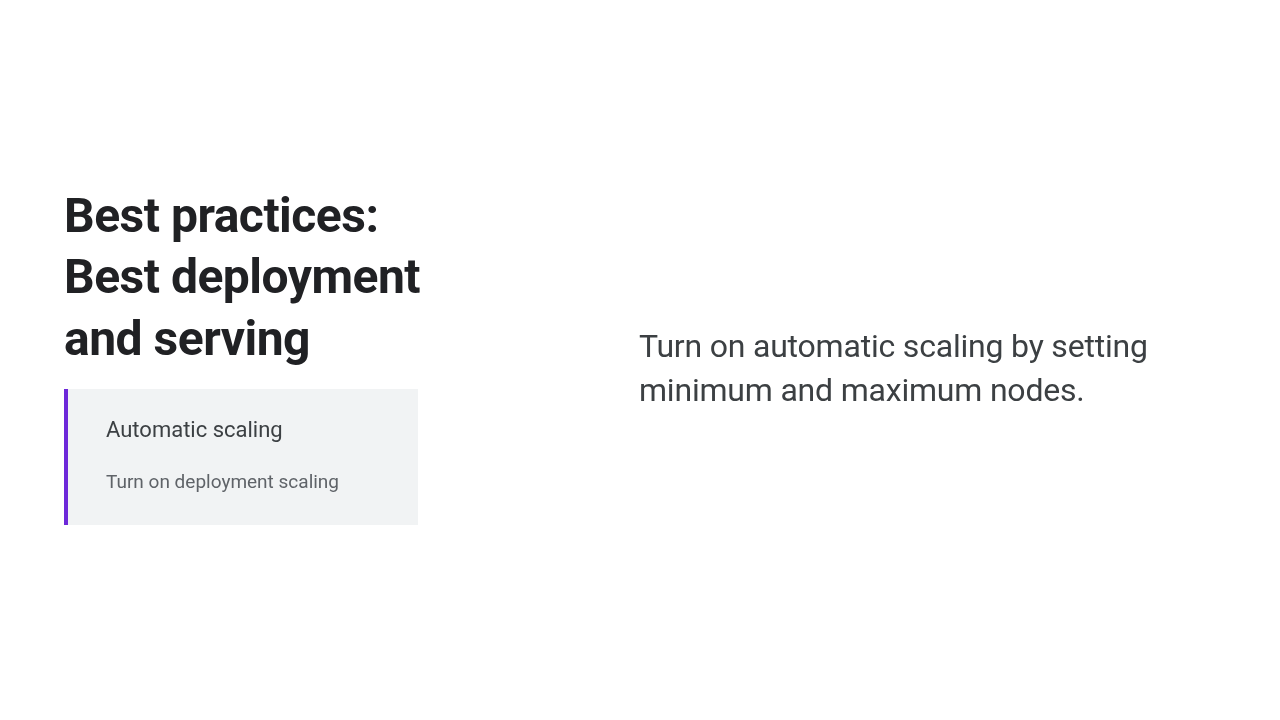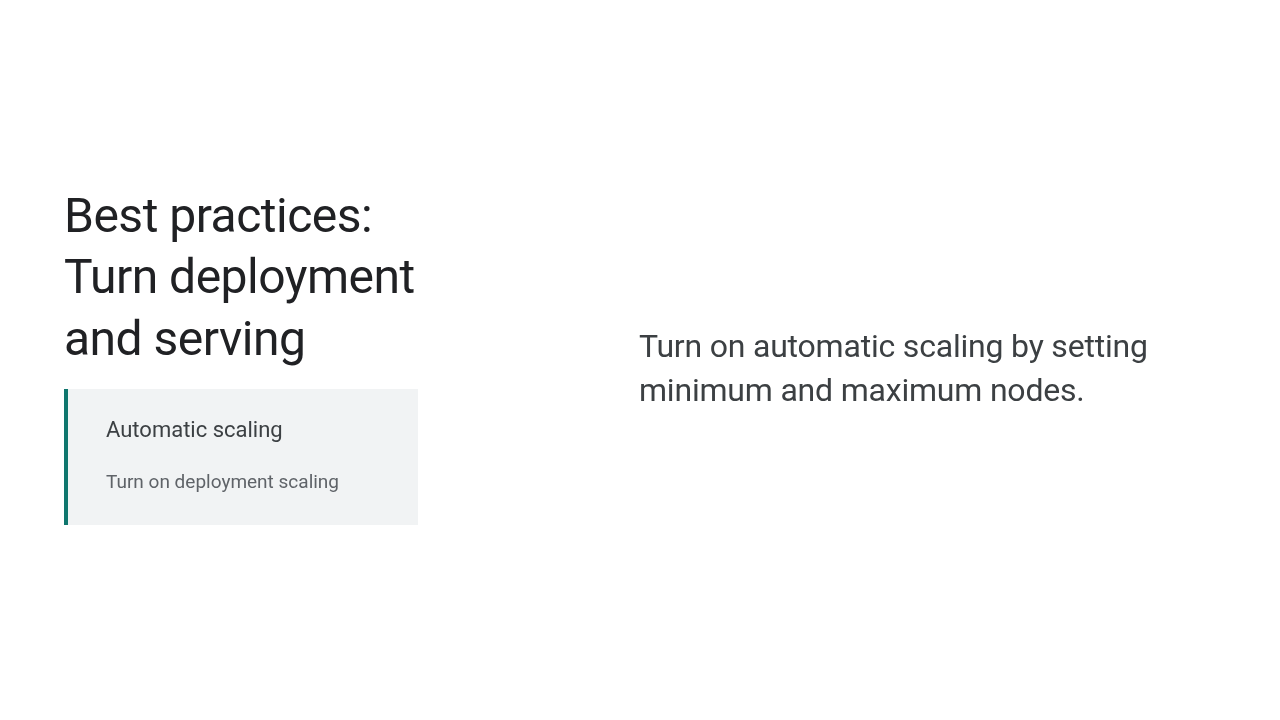--- a/index.html
+++ b/index.html
@@ -21,30 +21,30 @@
       position: relative;
     }
     .left-column {
       position: absolute;
       left: 64px;
       top: 185px;
       width: 480px;
     }
     .heading {
       font-size: 48px;
-      font-weight: 400;
+      font-weight: 700;
       color: #202124;
       line-height: 1.28;
       letter-spacing: -0.5px;
       margin-bottom: 20px;
     }
     .callout-card {
       margin-top: 18px;
       background: #f1f3f4;
-      border-left: 4px solid #0f766e;
+      border-left: 4px solid #6d28d9;
       padding: 28px 30px 32px 38px;
       width: 354px;
     }
     .callout-title {
       font-size: 22px;
       font-weight: 400;
       color: #3c4043;
       margin-bottom: 28px;
     }
     .callout-subtitle {
@@ -66,21 +66,21 @@
       letter-spacing: -0.2px;
     }
   </style>
 </head>
 <body>
 
 <div class="slide-container">
   <div class="left-column">
     <h1 class="heading">
       <span>Best practices:</span><br>
-      <span>Turn deployment</span><br>
+      <span>Best deployment</span><br>
       <span>and serving</span>
     </h1>
     <div class="callout-card">
       <div class="callout-title">Automatic scaling</div>
       <div class="callout-subtitle">Turn on deployment scaling</div>
     </div>
   </div>
   <div class="right-column">
     <p class="body-text">Turn on automatic scaling by setting minimum and maximum nodes.</p>
   </div>

